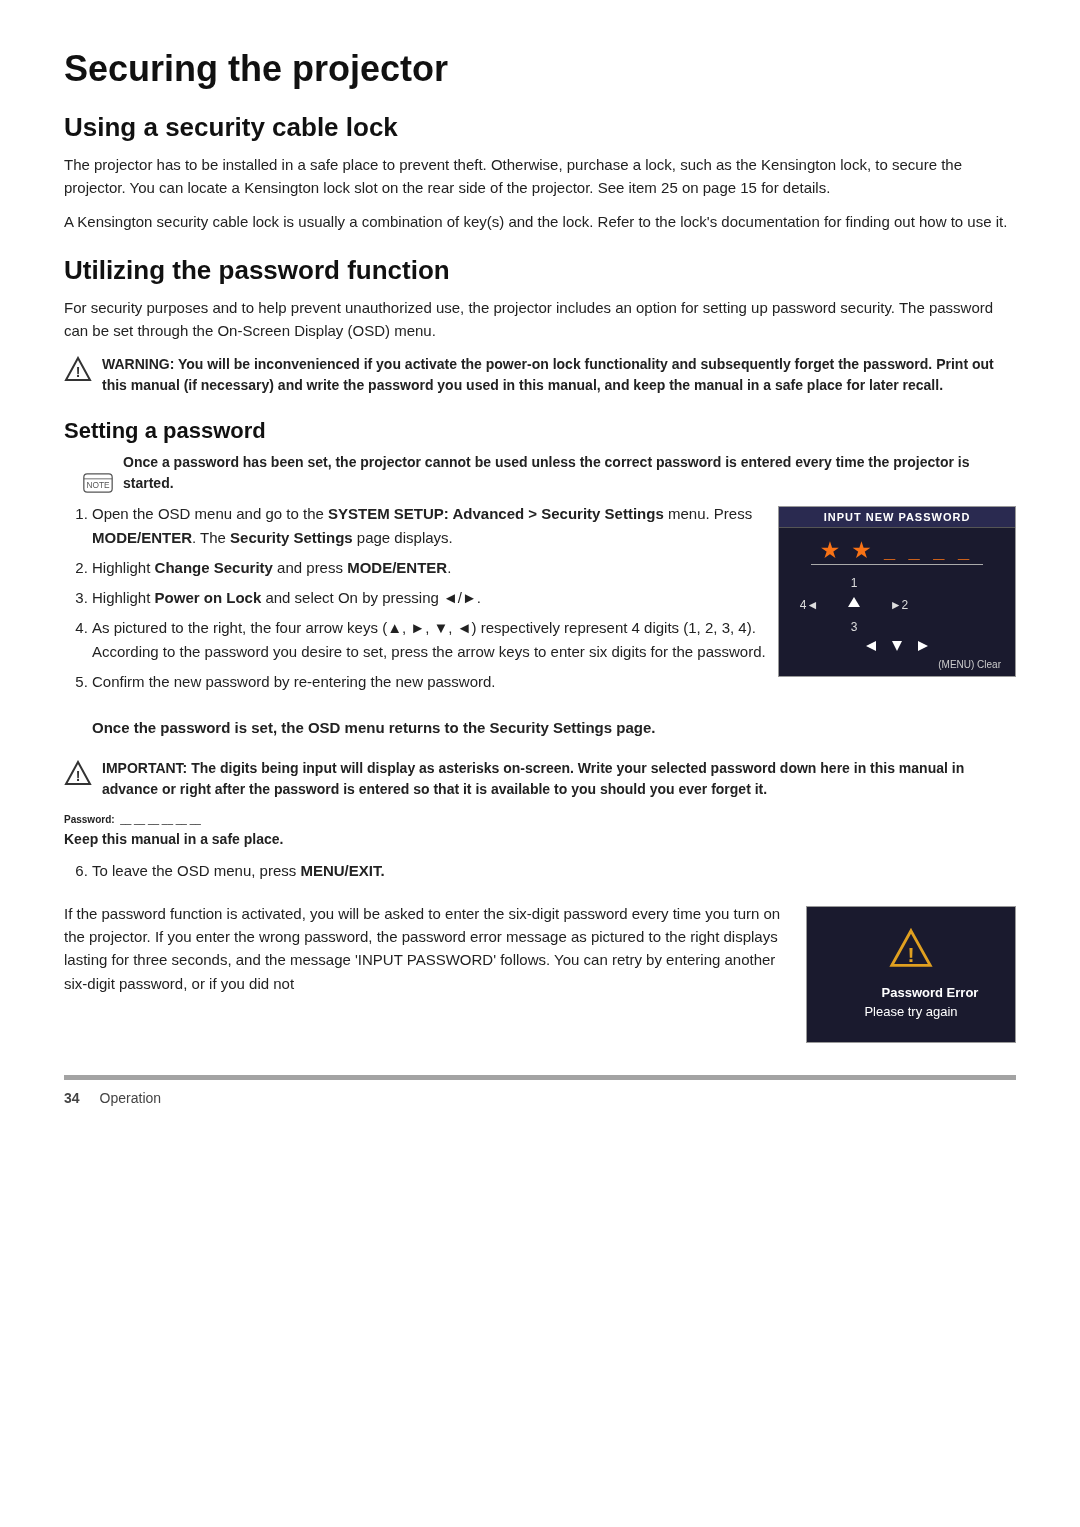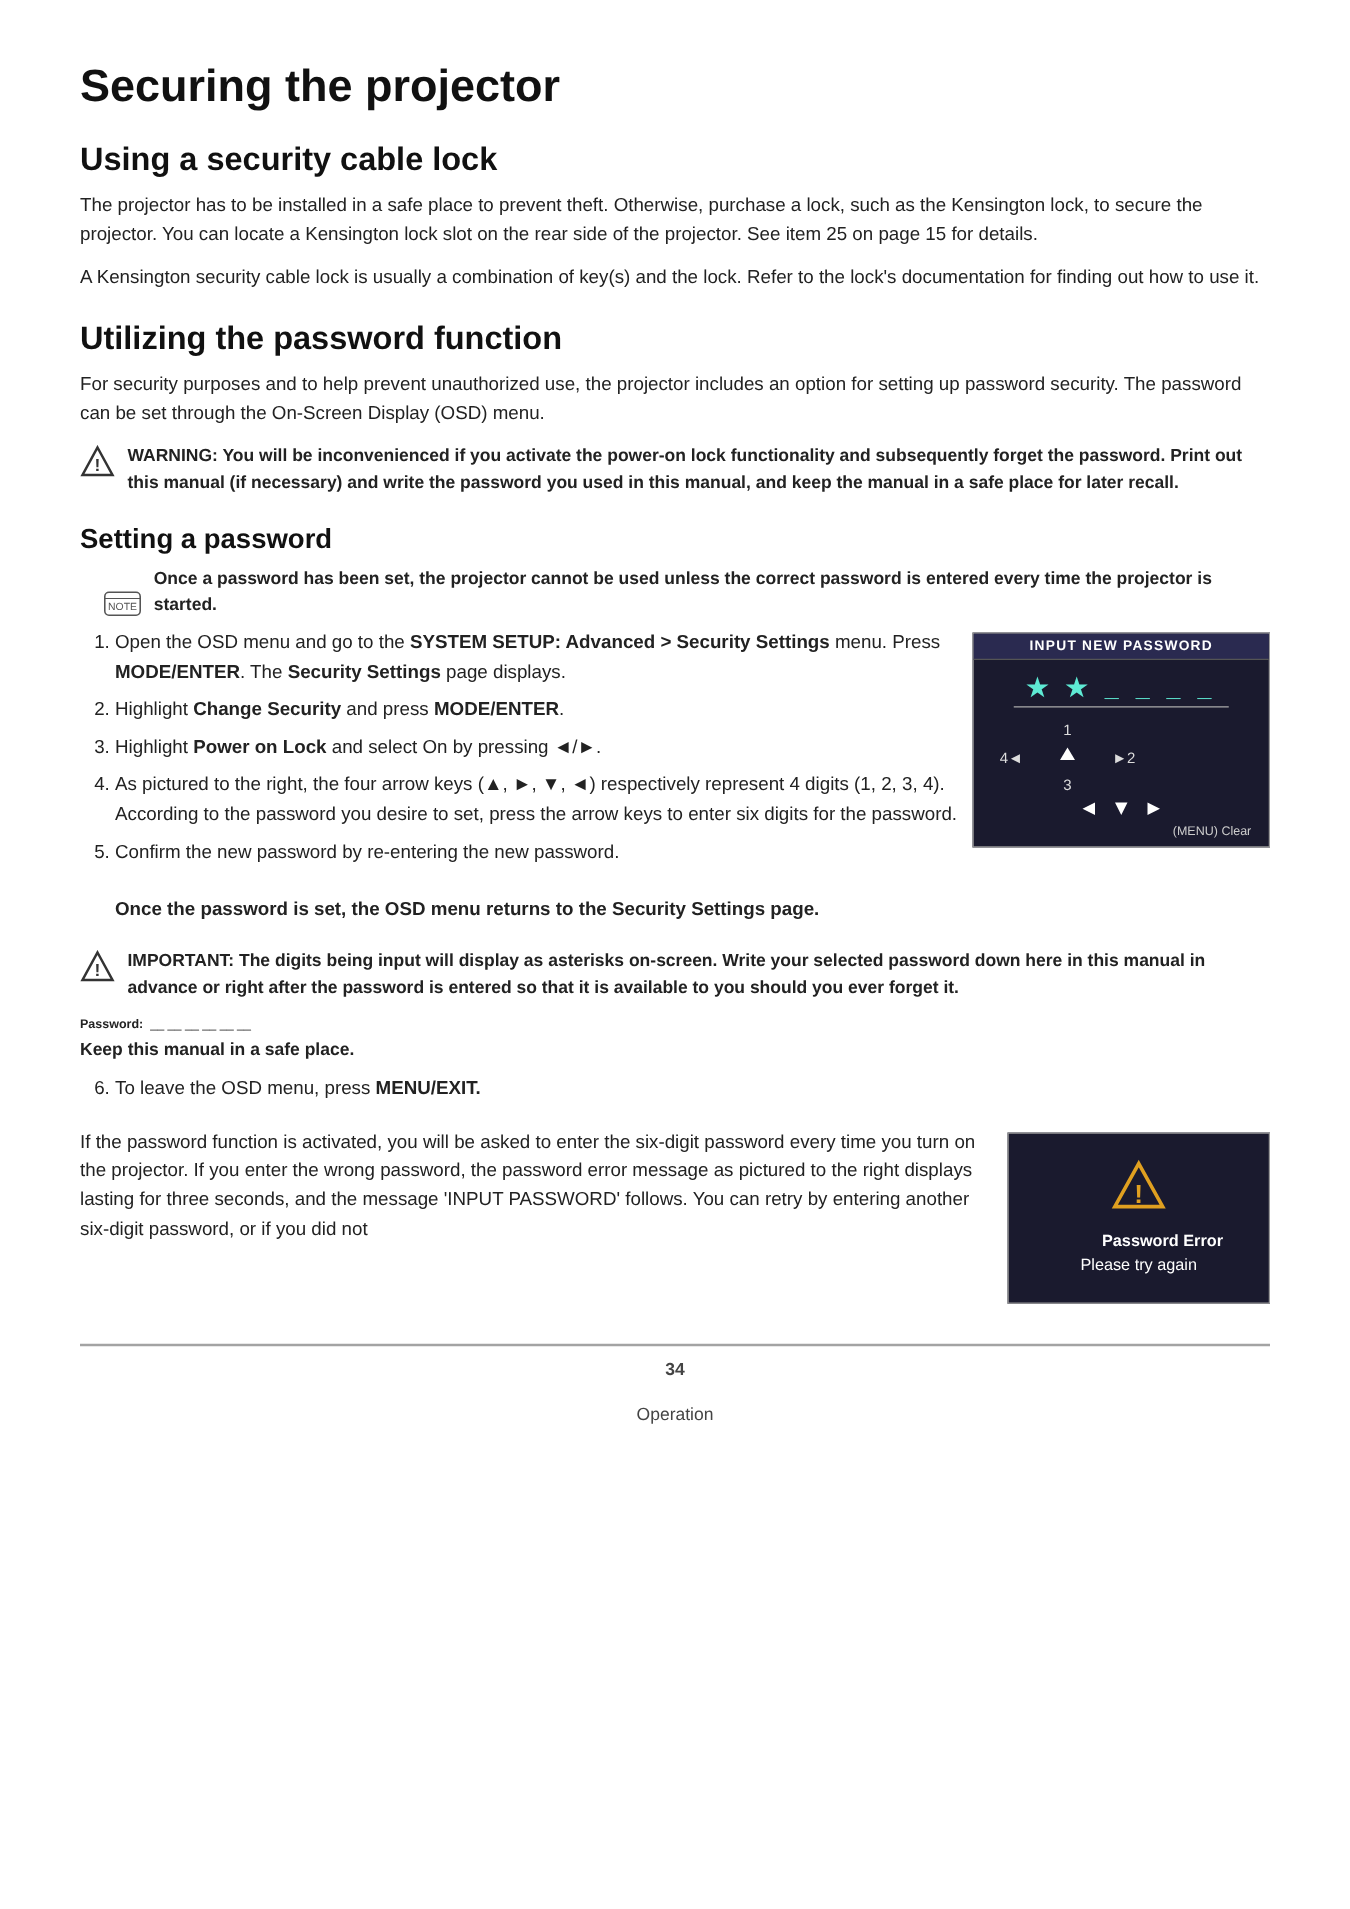--- a/index.html
+++ b/index.html
@@ -119,21 +119,21 @@
     .osd-body {
       display: flex;
       flex-direction: column;
       align-items: center;
       padding: 10px 10px 6px 10px;
       gap: 0;
     }
     .osd-stars {
       font-size: 20px;
       letter-spacing: 4px;
-      color: #5eead4;
+      color: #f97316;
       margin-bottom: 2px;
       font-weight: bold;
       width: 100%;
       text-align: center;
     }
     .osd-underline {
       width: 80%;
       border-bottom: 1px solid #aaa;
       margin-bottom: 8px;
     }
@@ -202,24 +202,23 @@
       font-size: 13px;
       color: #fff;
       line-height: 1.5;
     }
     .footer-bar {
       display: flex;
       align-items: center;
       margin-top: 32px;
       font-size: 14px;
       color: #444;
-      border-top: 2px solid #a3a3a3;
+      border-top: 5px solid #a3a3a3;
       padding-top: 10px;
       gap: 20px;
-      flex-direction: column;
     }
     .page-num {
       font-weight: bold;
       font-size: 14px;
     }
     .footer-label {
       font-size: 14px;
       color: #444;
     }
   </style>

